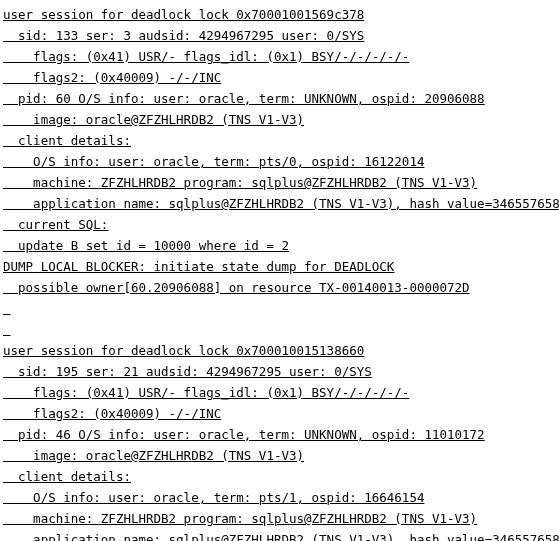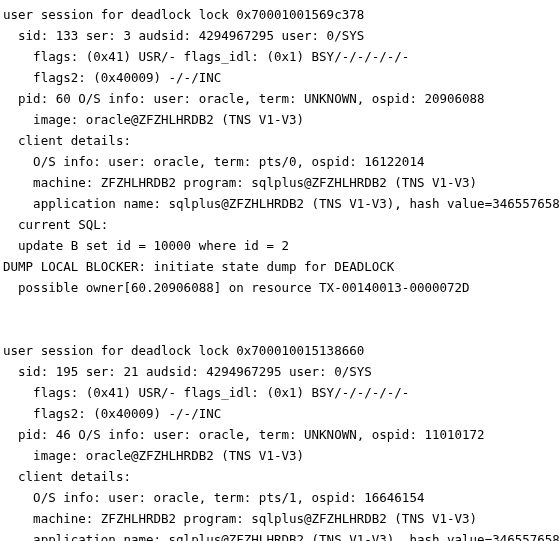--- a/index.html
+++ b/index.html
@@ -26,20 +26,21 @@
     color: #000000;
     background: #ffffff;
     white-space: pre;
     letter-spacing: 0px;
     -webkit-font-smoothing: none;
   }
   .trace-line {
     display: block;
     white-space: pre;
     min-height: 21px;
+    text-decoration: underline;
   }
   .trace-line.blank {
     height: 21px;
   }
 </style>
 </head>
 <body>
 
 <pre id="trace-output"><span class="trace-line">user session for deadlock lock 0x70001001569c378</span><span class="trace-line">  sid: 133 ser: 3 audsid: 4294967295 user: 0/SYS</span><span class="trace-line">    flags: (0x41) USR/- flags_idl: (0x1) BSY/-/-/-/-/-</span><span class="trace-line">    flags2: (0x40009) -/-/INC</span><span class="trace-line">  pid: 60 O/S info: user: oracle, term: UNKNOWN, ospid: 20906088</span><span class="trace-line">    image: oracle@ZFZHLHRDB2 (TNS V1-V3)</span><span class="trace-line">  client details:</span><span class="trace-line">    O/S info: user: oracle, term: pts/0, ospid: 16122014</span><span class="trace-line">    machine: ZFZHLHRDB2 program: sqlplus@ZFZHLHRDB2 (TNS V1-V3)</span><span class="trace-line">    application name: sqlplus@ZFZHLHRDB2 (TNS V1-V3), hash value=346557658</span><span class="trace-line">  current SQL:</span><span class="trace-line">  update B set id = 10000 where id = 2</span><span class="trace-line">DUMP LOCAL BLOCKER: initiate state dump for DEADLOCK</span><span class="trace-line">  possible owner[60.20906088] on resource TX-00140013-0000072D</span><span class="trace-line blank">&nbsp;</span><span class="trace-line blank">&nbsp;</span><span class="trace-line">user session for deadlock lock 0x700010015138660</span><span class="trace-line">  sid: 195 ser: 21 audsid: 4294967295 user: 0/SYS</span><span class="trace-line">    flags: (0x41) USR/- flags_idl: (0x1) BSY/-/-/-/-/-</span><span class="trace-line">    flags2: (0x40009) -/-/INC</span><span class="trace-line">  pid: 46 O/S info: user: oracle, term: UNKNOWN, ospid: 11010172</span><span class="trace-line">    image: oracle@ZFZHLHRDB2 (TNS V1-V3)</span><span class="trace-line">  client details:</span><span class="trace-line">    O/S info: user: oracle, term: pts/1, ospid: 16646154</span><span class="trace-line">    machine: ZFZHLHRDB2 program: sqlplus@ZFZHLHRDB2 (TNS V1-V3)</span><span class="trace-line">    application name: sqlplus@ZFZHLHRDB2 (TNS V1-V3), hash value=346557658</span></pre>
 

